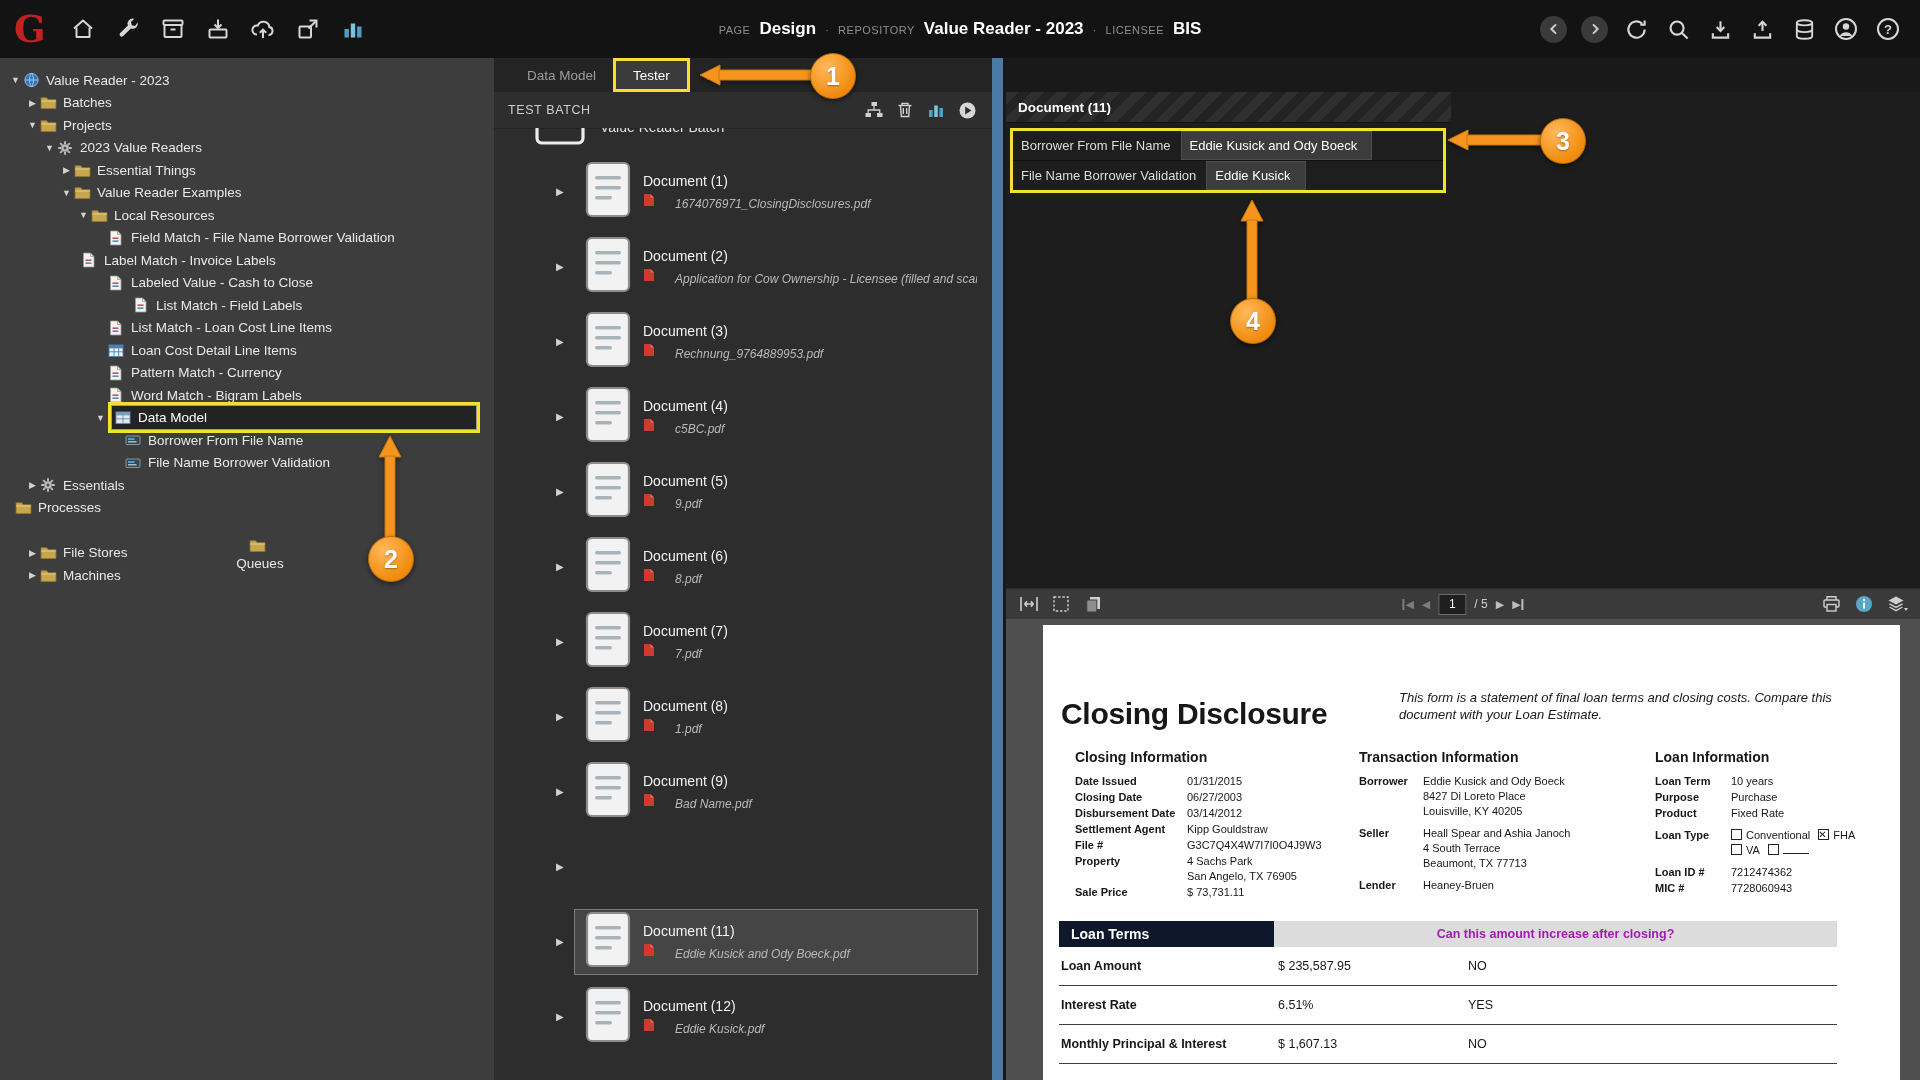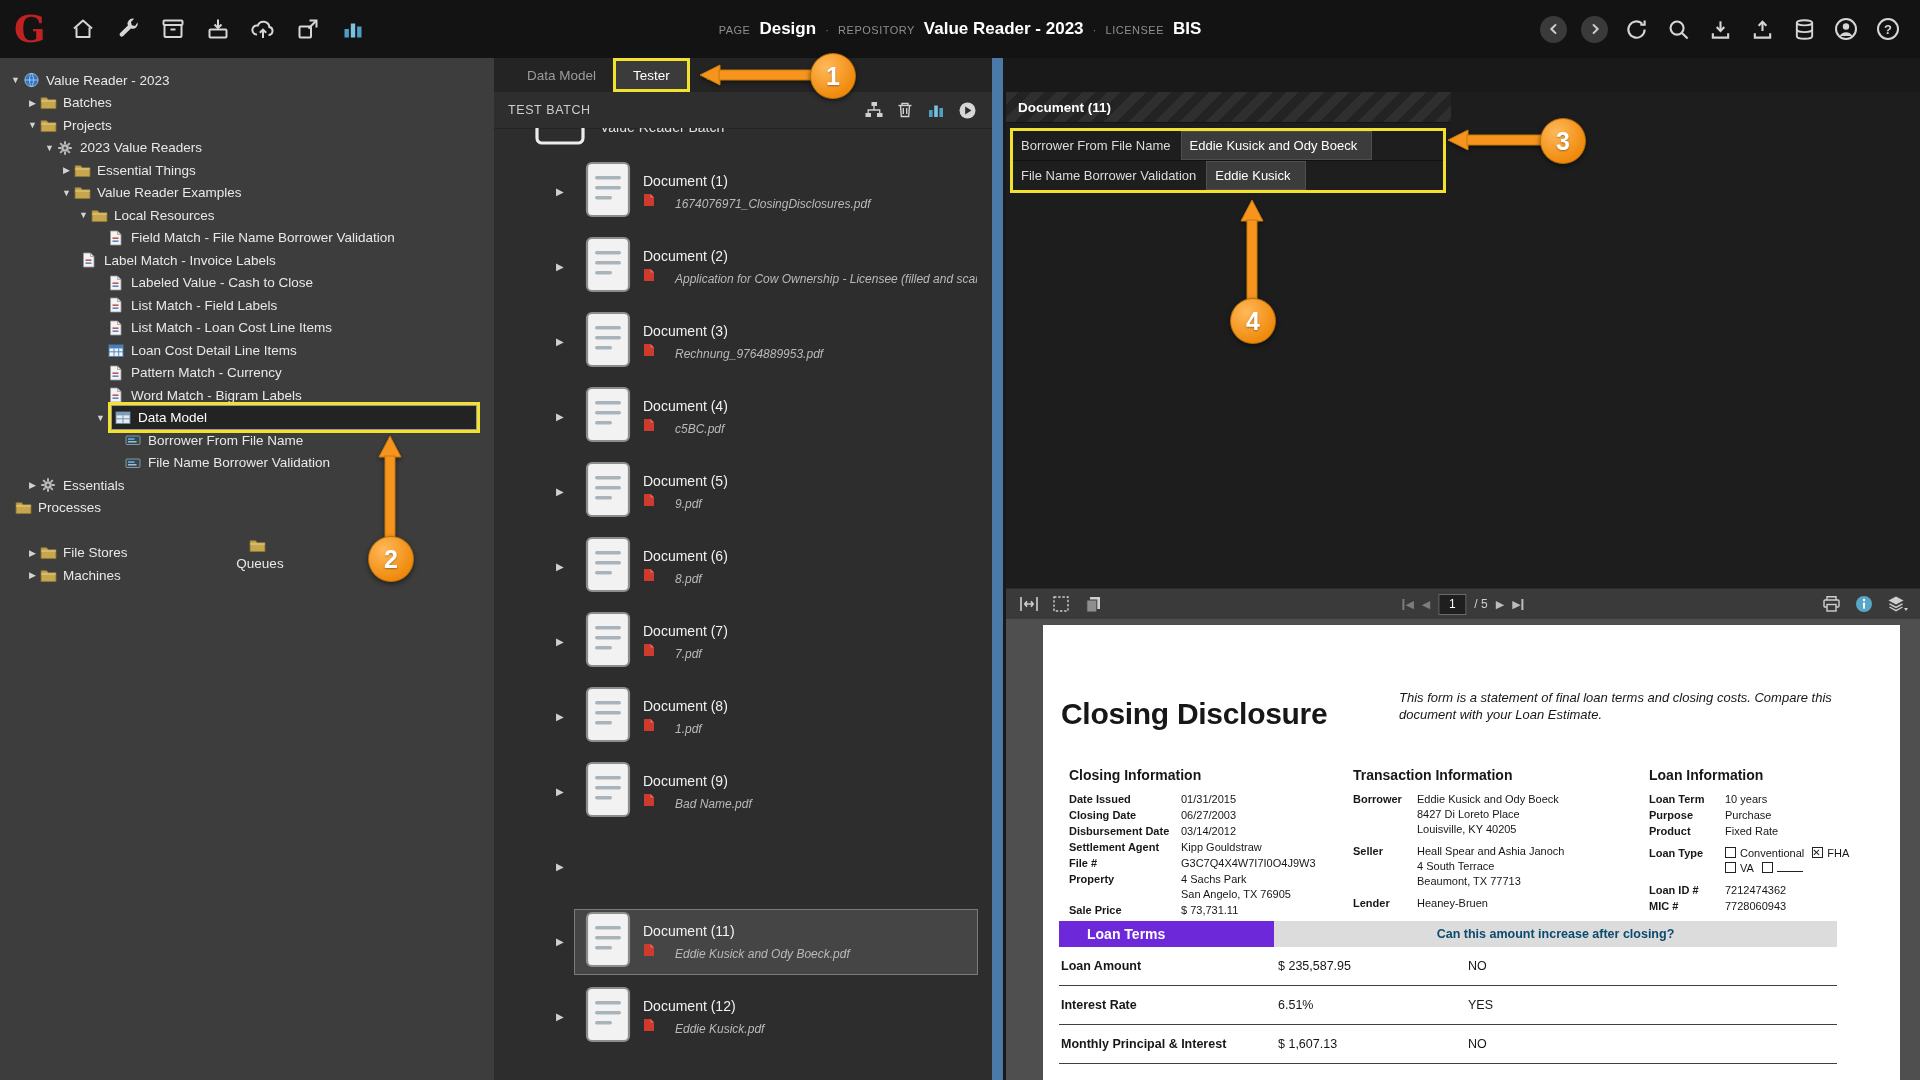--- a/index.html
+++ b/index.html
@@ -67,39 +67,39 @@
   .page-box{min-width:26px;height:19px;background:#1f1f1f;border:1px solid #6b6b6b;color:#fff;display:flex;align-items:center;justify-content:center;font-size:12px;}
   .page-total{color:#cfcfcf;font-size:12px;}
   .vb-right{margin-left:auto;display:flex;gap:11px;align-items:center;}
 
   .viewer-area{position:absolute;left:0;right:0;top:527px;bottom:0;background:#4f4f4f;overflow:hidden;}
   .pdf-page{position:absolute;left:37px;top:6px;width:857px;height:820px;background:#fff;color:#17171a;}
 
   
   .cd-title{position:absolute;left:18px;top:72px;font-size:30px;font-weight:700;letter-spacing:-.3px;}
   .cd-intro{position:absolute;left:356px;top:64px;width:470px;font-size:13px;font-style:italic;line-height:17px;}
-  .cd-cols{position:absolute;left:26px;top:124px;display:flex;width:822px;margin-top:18px;}
+  .cd-cols{position:absolute;left:32px;top:124px;display:flex;width:822px;}
   .c1{width:284px;} .c2{width:296px;} .c3{width:242px;}
   .cd-h{font-size:14px;font-weight:700;margin-bottom:9px;}
   .irow{display:flex;font-size:11px;line-height:15px;margin-bottom:1px;}
   .ilabel{font-weight:700;}
   .c1 .ilabel{flex:0 0 112px;}
   .c2 .ilabel{flex:0 0 64px;}
   .c3 .ilabel{flex:0 0 76px;}
   .c2 .irow{margin-bottom:7px;}
   #loan-type{margin-top:7px;}
   #id-rows{margin-top:7px;}
   .ck{display:inline-block;width:9px;height:9px;border:1px solid #222;margin-right:4px;position:relative;top:1px;}
   .ck.on::after{content:"✕";position:absolute;left:-1px;top:-3px;font-size:10px;}
   .blankline{display:inline-block;width:26px;border-bottom:1px solid #222;height:9px;}
   .opt{margin-right:8px;}
   .cd-table{position:absolute;left:16px;top:296px;width:778px;}
   .lt-head{display:grid;grid-template-columns:215px 1fr;}
-  .lt-h1{background:#6d28d9;color:#fff;font-weight:700;font-size:14px;padding:5px 28px;}
-  .lt-h2{background:#dcdcdc;color:#0c4a6e;font-weight:700;font-size:12.5px;display:flex;align-items:center;justify-content:center;}
+  .lt-h1{background:#0f172a;color:#fff;font-weight:700;font-size:14px;padding:5px 12px;}
+  .lt-h2{background:#dcdcdc;color:#a21caf;font-weight:700;font-size:12.5px;display:flex;align-items:center;justify-content:center;}
   .lt-row{display:grid;grid-template-columns:215px 172px 1fr;border-bottom:1px solid #3f3f3f;height:38px;align-items:center;font-size:12.5px;}
   .lt-row .l{font-weight:700;padding-left:2px;}
   .lt-row .a{padding-left:4px;}
   .lt-row .q{padding-left:22px;}
 
   
   .ann-circle{position:absolute;width:44px;height:44px;border-radius:50%;background:radial-gradient(circle at 35% 30%,#ffb95a,#f08a0c 72%);border:1px solid #b96e07;box-shadow:0 2px 5px rgba(0,0,0,.5);display:flex;align-items:center;justify-content:center;color:#fff;font-size:25px;font-weight:700;z-index:20;text-shadow:0 1px 2px rgba(0,0,0,.35);}
   .ann-arrow{position:absolute;z-index:19;filter:drop-shadow(0 2px 2px rgba(0,0,0,.45));}
   .ann-arrow polygon,.ann-arrow rect{fill:var(--orange);stroke:#c77a0c;stroke-width:1;}
 </style>
@@ -334,21 +334,21 @@
           <span class="tree-ic">
             <svg width="15" height="16" viewBox="0 0 14 16">
               <path d="M2 1h7l3.5 3.5V15H2z" fill="#f3f3f3" stroke="#9a9a9a" stroke-width="0.8"></path>
               <path d="M9 1v3.5h3.5" fill="none" stroke="#9a9a9a" stroke-width="0.8"></path>
               <rect x="4" y="7.5" width="6" height="1.3" fill="#b23434"></rect>
               <rect x="4" y="10.5" width="6" height="1.3" fill="#3a6fb0"></rect>
             </svg>
           </span>
           <span class="tree-label">Labeled Value - Cash to Close</span>
         </div>
-        <div class="tree-row" style="padding-left: 93px;">
+        <div class="tree-row" style="padding-left: 118px;">
           <span class="tree-arrow"></span>
           <span class="tree-ic">
             <svg width="15" height="16" viewBox="0 0 14 16">
               <path d="M2 1h7l3.5 3.5V15H2z" fill="#f3f3f3" stroke="#9a9a9a" stroke-width="0.8"></path>
               <path d="M9 1v3.5h3.5" fill="none" stroke="#9a9a9a" stroke-width="0.8"></path>
               <rect x="4" y="7.5" width="6" height="1.3" fill="#b23434"></rect>
               <rect x="4" y="10.5" width="6" height="1.3" fill="#3a6fb0"></rect>
             </svg>
           </span>
           <span class="tree-label">List Match - Field Labels</span>

